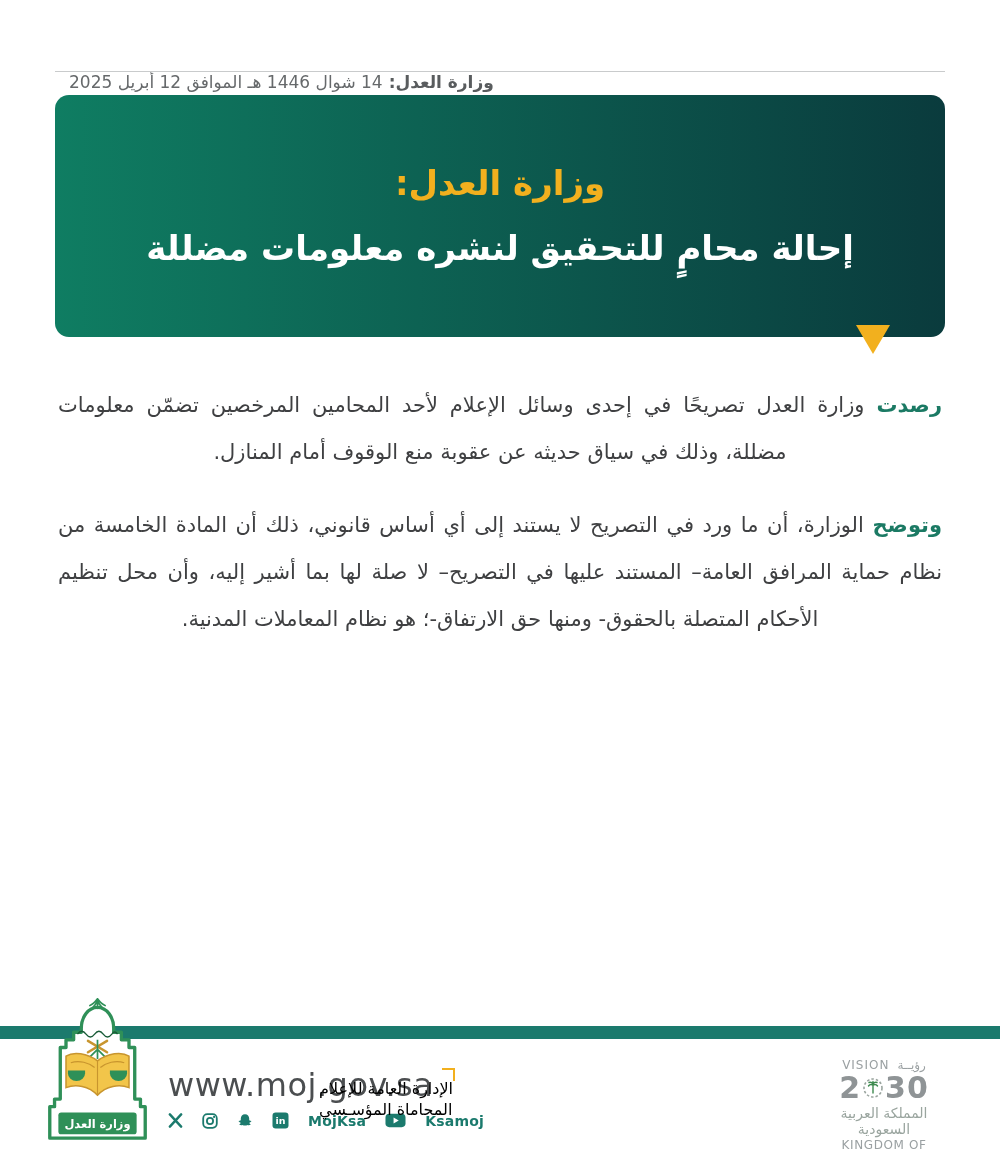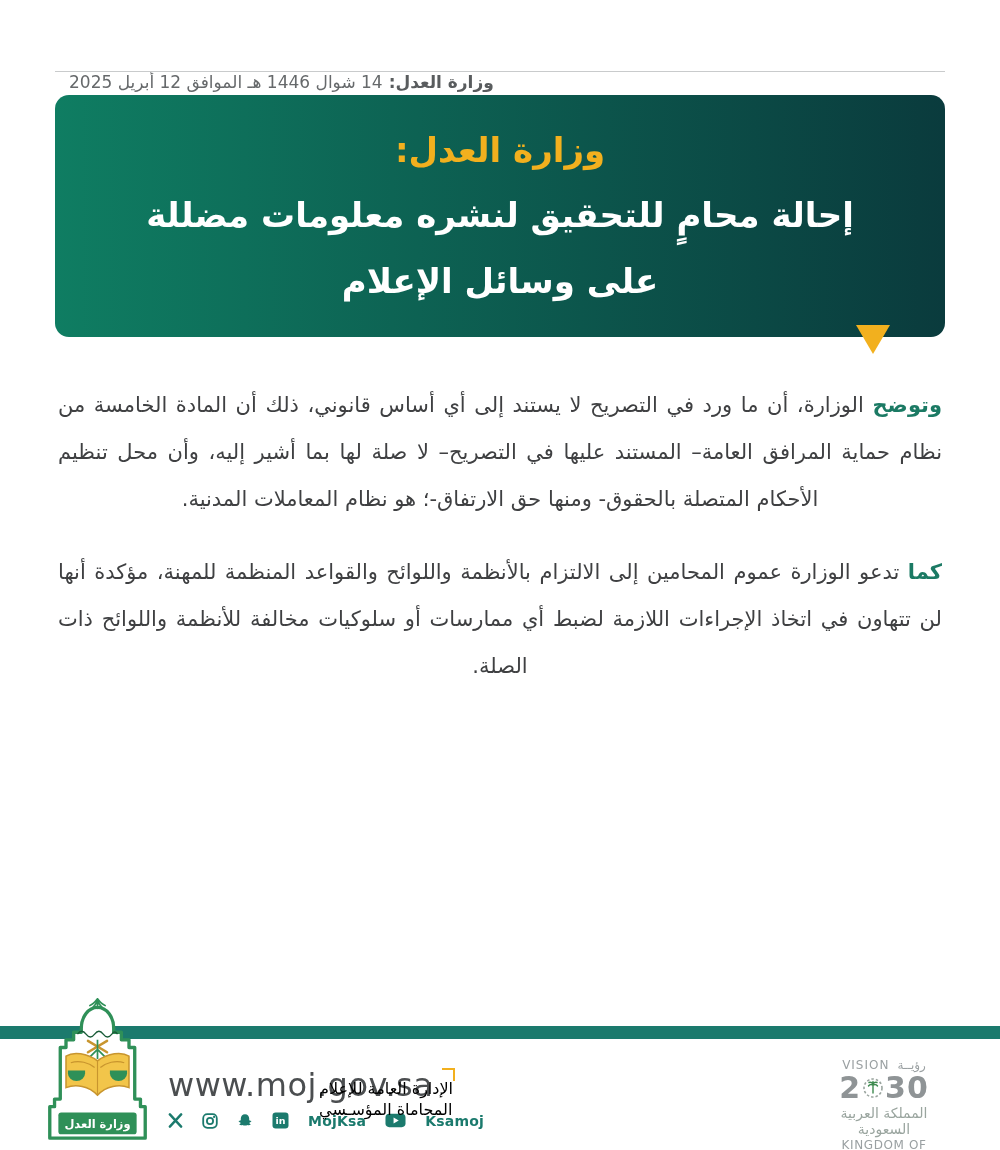--- a/index.html
+++ b/index.html
@@ -115,27 +115,26 @@
 <body>
 
 <div class="date-line">
   <span class="ministry">وزارة العدل:</span><span>14 شوال 1446 هـ الموافق 12 أبريل 2025</span>
 </div>
 <div class="top-rule"></div>
 
 <div class="banner">
   <div class="kicker">وزارة العدل:</div>
   <div class="headline">إحالة محامٍ للتحقيق لنشره معلومات مضللة</div>
-  <div class="headline">على وسائل الإعلام</div>
   <div class="banner-arrow"></div>
 </div>
 
 <div class="content">
+  <p><span class="lead">رصدت</span><span> وزارة العدل تصريحًا في إحدى وسائل الإعلام لأحد المحامين المرخصين تضمّن معلومات مضللة، وذلك في سياق حديثه عن عقوبة منع الوقوف أمام المنازل.</span></p>
   <p><span class="lead">وتوضح</span><span> الوزارة، أن ما ورد في التصريح لا يستند إلى أي أساس قانوني، ذلك أن المادة الخامسة من نظام حماية المرافق العامة– المستند عليها في التصريح– لا صلة لها بما أشير إليه، وأن محل تنظيم الأحكام المتصلة بالحقوق- ومنها حق الارتفاق-؛ هو نظام المعاملات المدنية.</span></p>
-  <p><span class="lead">كما</span><span> تدعو الوزارة عموم المحامين إلى الالتزام بالأنظمة واللوائح والقواعد المنظمة للمهنة، مؤكدة أنها لن تتهاون في اتخاذ الإجراءات اللازمة لضبط أي ممارسات أو سلوكيات مخالفة للأنظمة واللوائح ذات الصلة.</span></p>
 </div>
 
 <div class="footer-bar"></div>
 
 <div class="emblem">
   <svg width="105" height="147" viewBox="0 0 110 152">
 
     <path d="M38 34 A 17 22 0 0 1 72 34 L72 38 L80 38 L80 46 L88 46 L88 54 L94 54 L94 108 L100 108 L100 116 L105 116 L105 149 L5 149 L5 116 L10 116 L10 108 L16 108 L16 54 L22 54 L22 46 L30 46 L30 38 L38 38 Z" fill="#ffffff" stroke="#2F9058" stroke-width="3.5" stroke-linejoin="round"></path>
 
     <path d="M55 3 L55 13 M55 3 C52 7 50 9 47 10 M55 3 C58 7 60 9 63 10 M55 5 C53 9 52 11 50 12 M55 5 C57 9 58 11 60 12" fill="none" stroke="#2F9058" stroke-width="1.8" stroke-linecap="round"></path>

